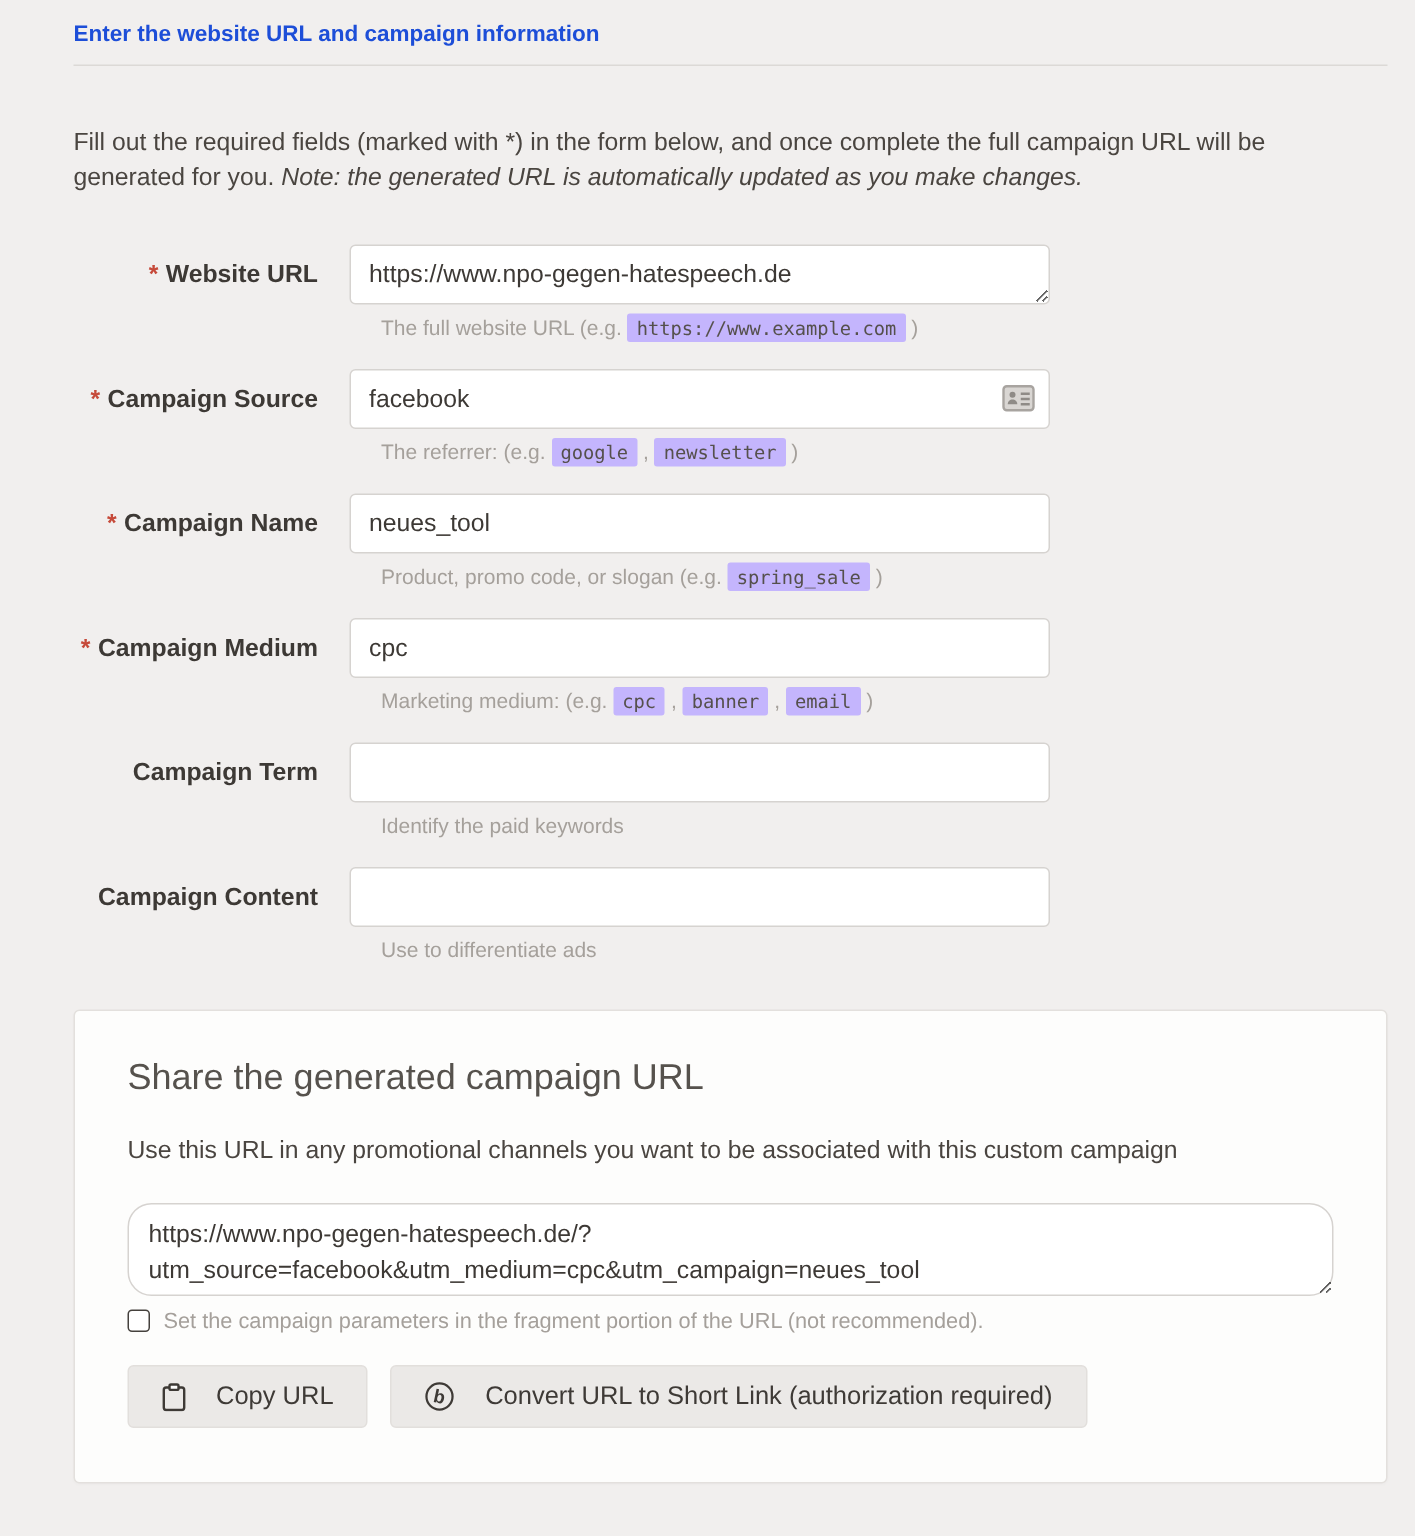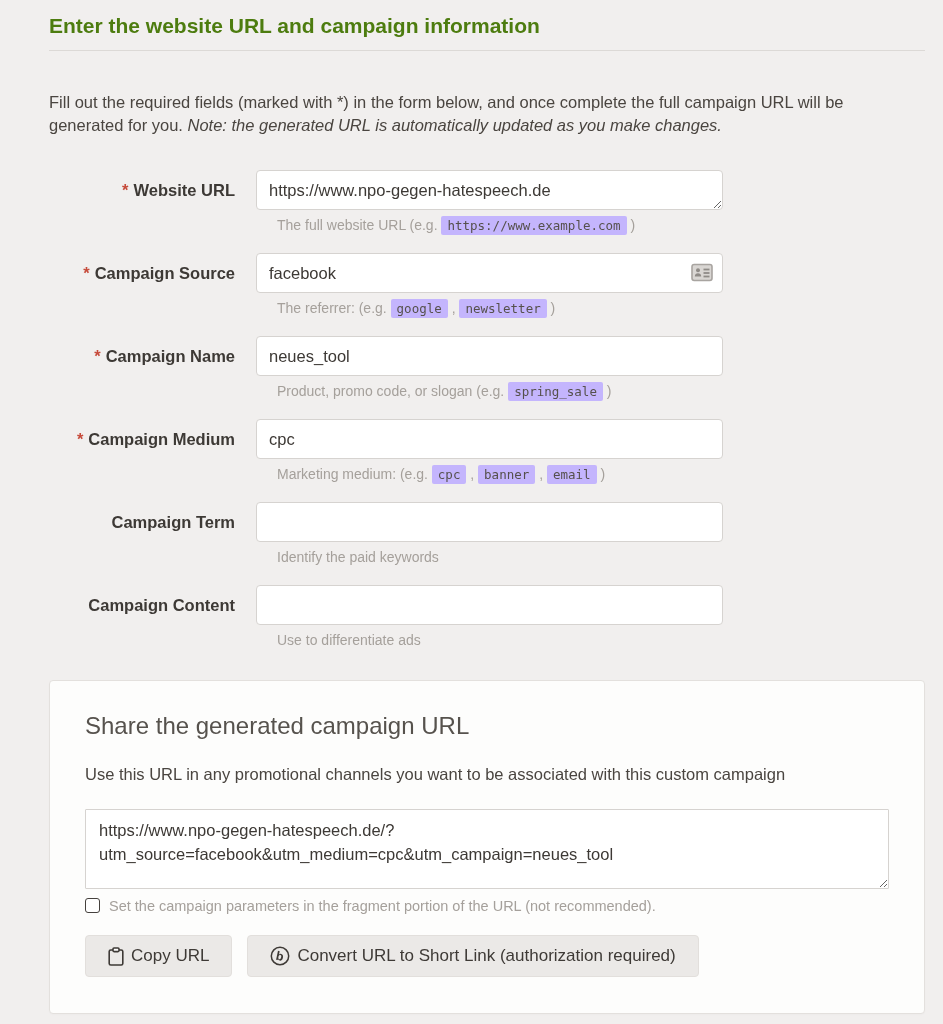--- a/index.html
+++ b/index.html
@@ -9,38 +9,38 @@
     height: 1024px;
     background: #f1efee;
     font-family: "Liberation Sans", sans-serif;
     color: #474340;
     overflow: hidden;
   }
   .container { padding: 0 18px 0 49px; }
 
   .page-title {
     margin: 14px 0 0;
-    font-size: 21px;
+    font-size: 15px;
     font-weight: bold;
-    color: #4d7c0f;
+    color: #1d4ed8;
   }
   .rule {
     margin-top: 12px;
     border-bottom: 1px solid #dcd9d6;
   }
   .intro {
     margin: 40px 0 0;
     font-size: 16.5px;
     line-height: 1.4;
     color: #4a4540;
     max-width: 866px;
   }
   .intro .note { font-style: italic; }
 
-  form { margin-top: 33px; margin-left: 23px; }
+  form { margin-top: 33px; }
   .form-row { margin-bottom: 20px; }
   .row-main { display: flex; align-items: center; }
   .label-col {
     width: 184px;
     flex: none;
     text-align: right;
     padding-right: 21px;
     font-size: 16.5px;
     font-weight: bold;
     color: #3d3935;
@@ -103,29 +103,29 @@
     color: #56524d;
   }
   .share-desc {
     margin: 25px 0 0;
     font-size: 16.5px;
     color: #4a4540;
   }
   .share-url {
     margin-top: 25px;
     width: 100%;
-    height: 80px;
+    height: 62px;
     padding: 9px 13px;
     font-family: "Liberation Sans", sans-serif;
     font-size: 16.5px;
     line-height: 1.45;
     color: #3d3935;
     background: #ffffff;
     border: 1px solid #d6d3d0;
-    border-radius: 1px;
+    border-radius: 16px;
     resize: both;
     overflow: hidden;
     outline: none;
     display: block;
   }
   .fragment-row {
     margin-top: 9px;
     display: flex;
     gap: 9px;
     font-size: 14.5px;
@@ -140,21 +140,21 @@
     border: 1.5px solid #45413d;
     border-radius: 3px;
     background: #fff;
     flex: none;
     cursor: pointer;
   }
   .buttons-row { margin-top: 21px; display: flex; gap: 15px; }
   .btn {
     display: inline-flex;
     align-items: center;
-    gap: 7px;
+    gap: 20px;
     height: 42px;
     padding: 0 22px;
     background: #ebe9e7;
     border: 1px solid #e2dfdc;
     border-radius: 4px;
     font-family: "Liberation Sans", sans-serif;
     font-size: 17px;
     color: #3e3a36;
     cursor: pointer;
   }

